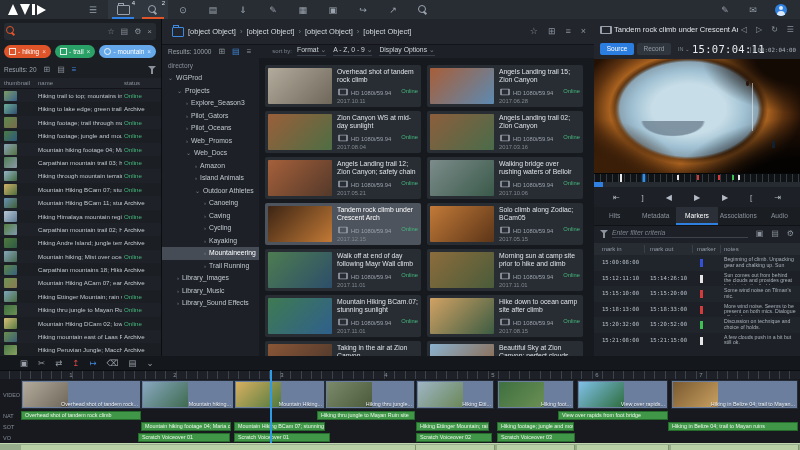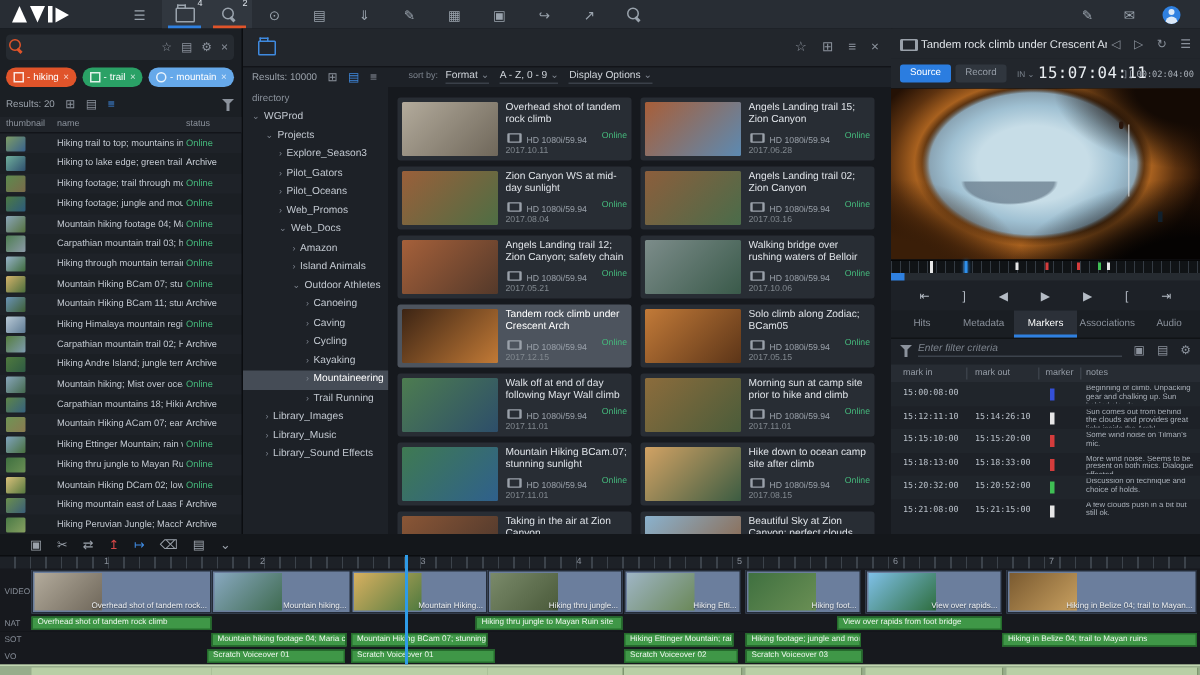--- a/index.html
+++ b/index.html
@@ -382,20 +382,23 @@
         <span class="th" style="--a: #4a7a46; --b: #87a061;"></span>
         <span class="nm">Hiking Peruvian Jungle; Maccha Picchu</span>
         <span class="st Archive">Archive</span>
       </div>
     </div>
 </div>
 
 <div id="mid">
   <div id="crumbbar">
     <span class="bfold"></span>
+    <span id="crumbs">
+      
+    <span class="crumb"><span>[object Object]</span></span><span class="crumb"><span class="sep">›</span><span>[object Object]</span></span><span class="crumb"><span class="sep">›</span><span>[object Object]</span></span><span class="crumb"><span class="sep">›</span><span>[object Object]</span></span></span>
     <span class="icons">
       <span>☆</span>
       <span>⊞</span>
       <span>≡</span>
       <span>×</span>
     </span>
   </div>
   <div id="mtoolbar">
     <span>Results: 10000</span>
     <span class="vicon">⊞</span>

